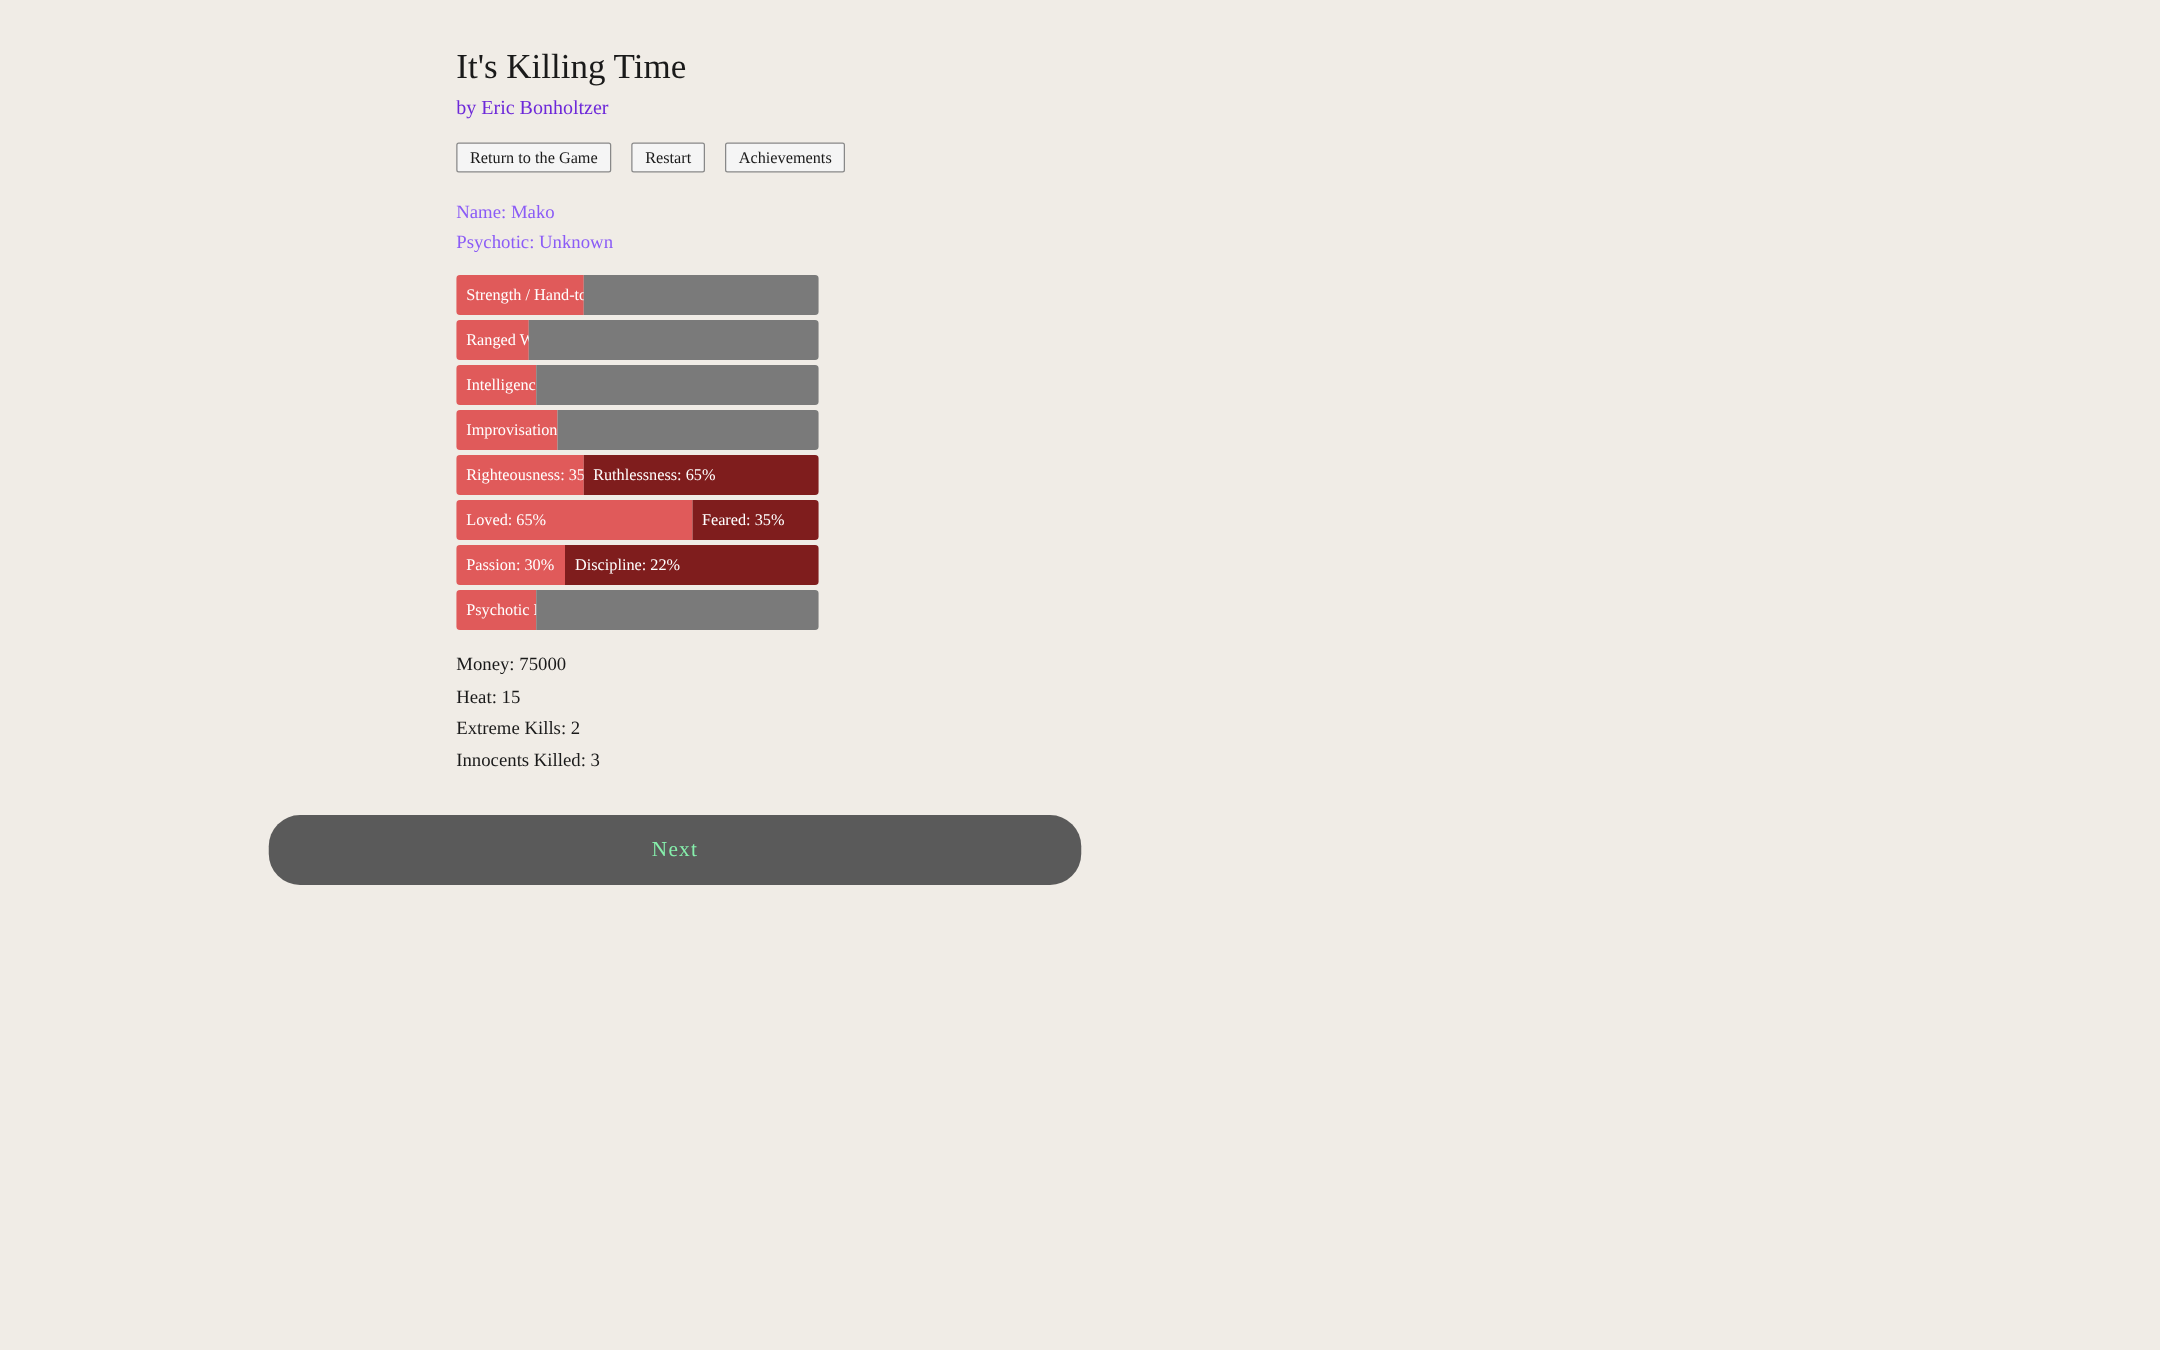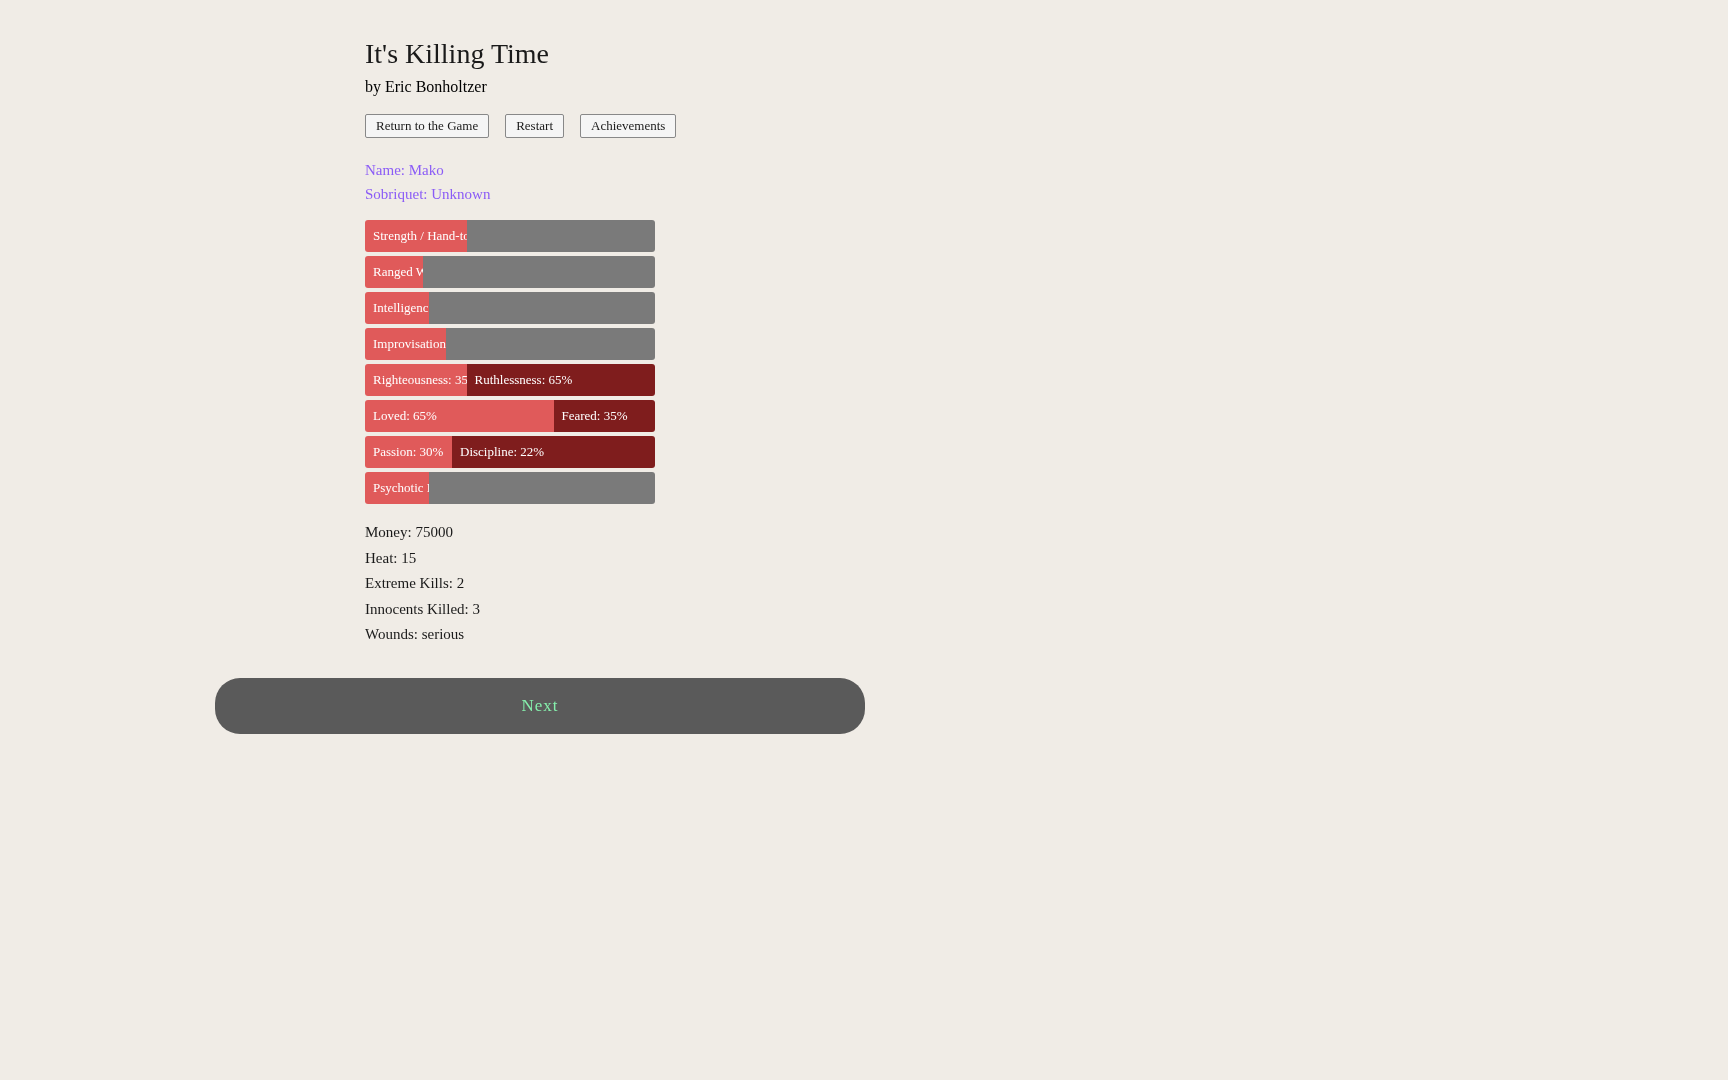--- a/index.html
+++ b/index.html
@@ -27,21 +27,21 @@
     .game-title {
       font-size: 28px;
       font-weight: 400;
       color: #1a1a1a;
       margin-bottom: 8px;
       font-style: normal;
     }
 
     .author {
       font-size: 16px;
-      color: #000000;
+      color: #6d28d9;
       margin-bottom: 18px;
     }
 
     .button-row {
       display: flex;
       gap: 16px;
       margin-bottom: 20px;
     }
 
     .action-button {
@@ -147,21 +147,21 @@
   <p class="author">by Eric Bonholtzer</p>
 
   <div class="button-row">
     <button class="action-button">Return to the Game</button>
     <button class="action-button">Restart</button>
     <button class="action-button">Achievements</button>
   </div>
 
   <div class="character-info">
     <div class="char-line"><span>Name: </span><span>Mako</span></div>
-    <div class="char-line"><span>Sobriquet: </span><span>Unknown</span></div>
+    <div class="char-line"><span>Psychotic: </span><span>Unknown</span></div>
   </div>
 
   <div class="stats-container">
 
     <div class="stat-bar-single">
       <div class="bar-red" style="width: 35%;">
         <span>Strength / Hand-to-Hand: 25%</span>
       </div>
       <div class="bar-gray"></div>
     </div>
@@ -221,20 +221,19 @@
       <div class="bar-gray"></div>
     </div>
 
   </div>
 
   <div class="numeric-stats">
     <div class="numeric-stat-line">Money: 75000</div>
     <div class="numeric-stat-line">Heat: 15</div>
     <div class="numeric-stat-line">Extreme Kills: 2</div>
     <div class="numeric-stat-line">Innocents Killed: 3</div>
-    <div class="numeric-stat-line">Wounds: serious</div>
   </div>
 
   <div class="next-button-wrapper">
     <button class="next-button">Next</button>
   </div>
 
 </div>
 
 </body></html>

